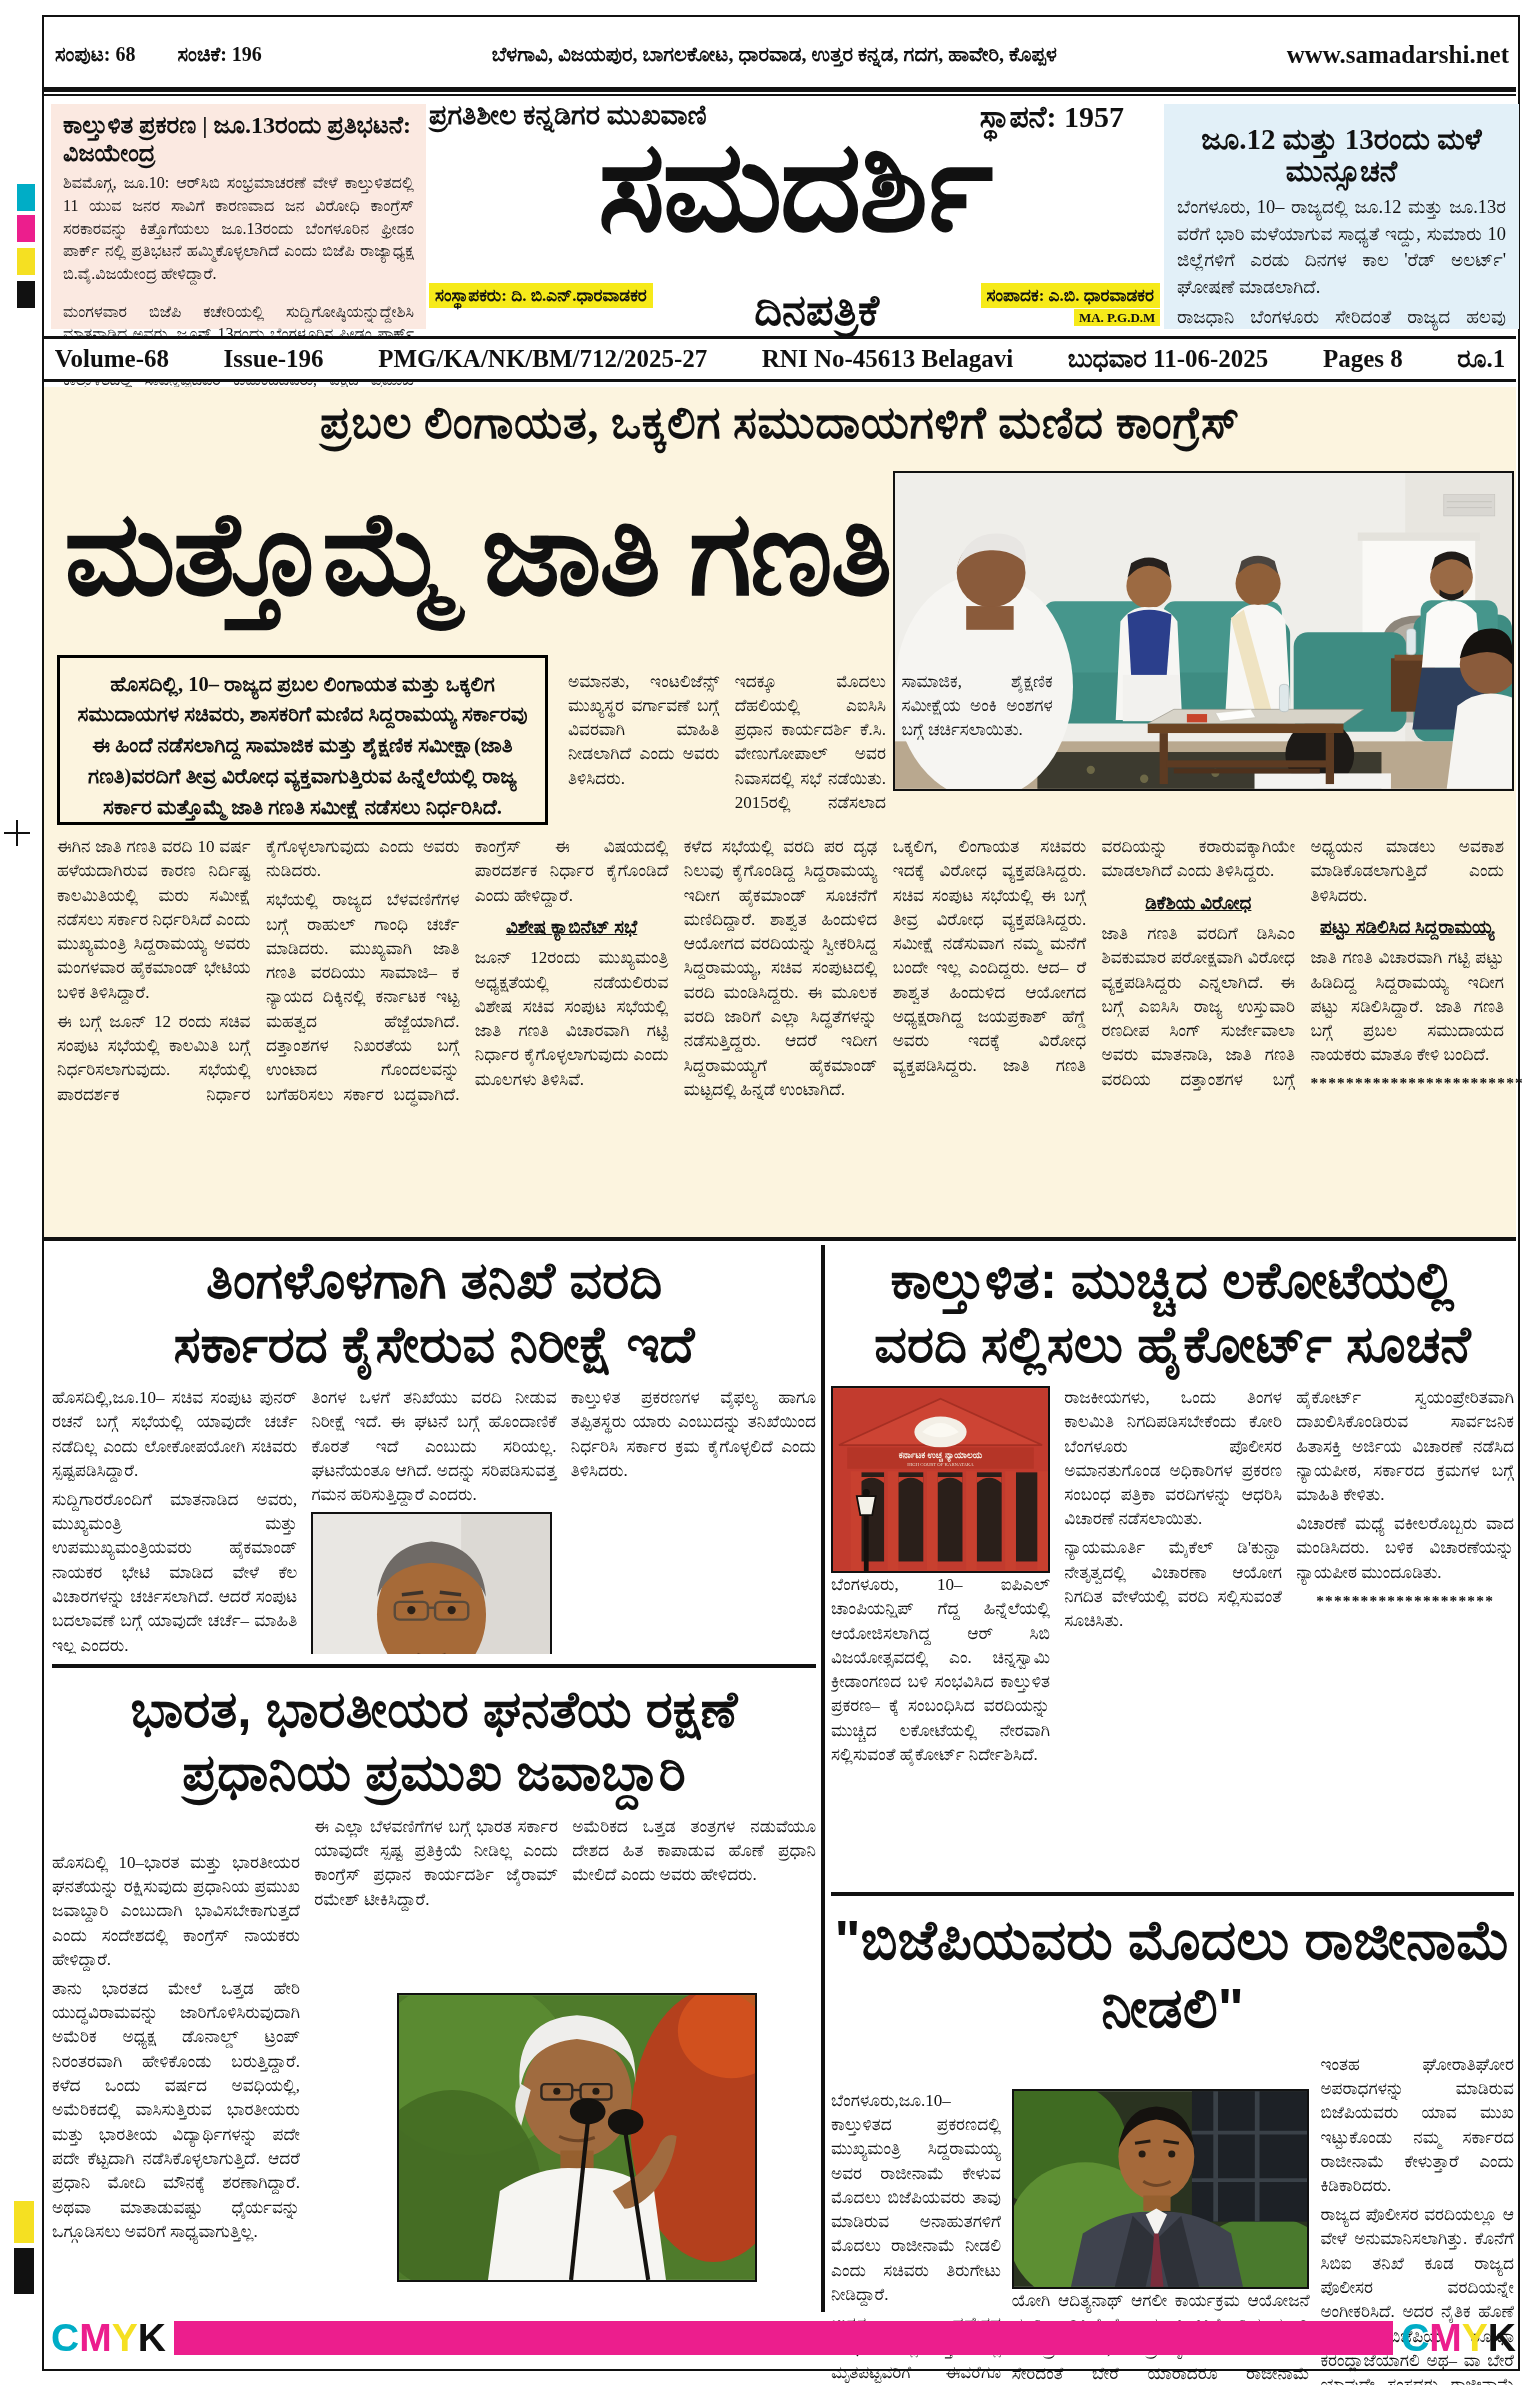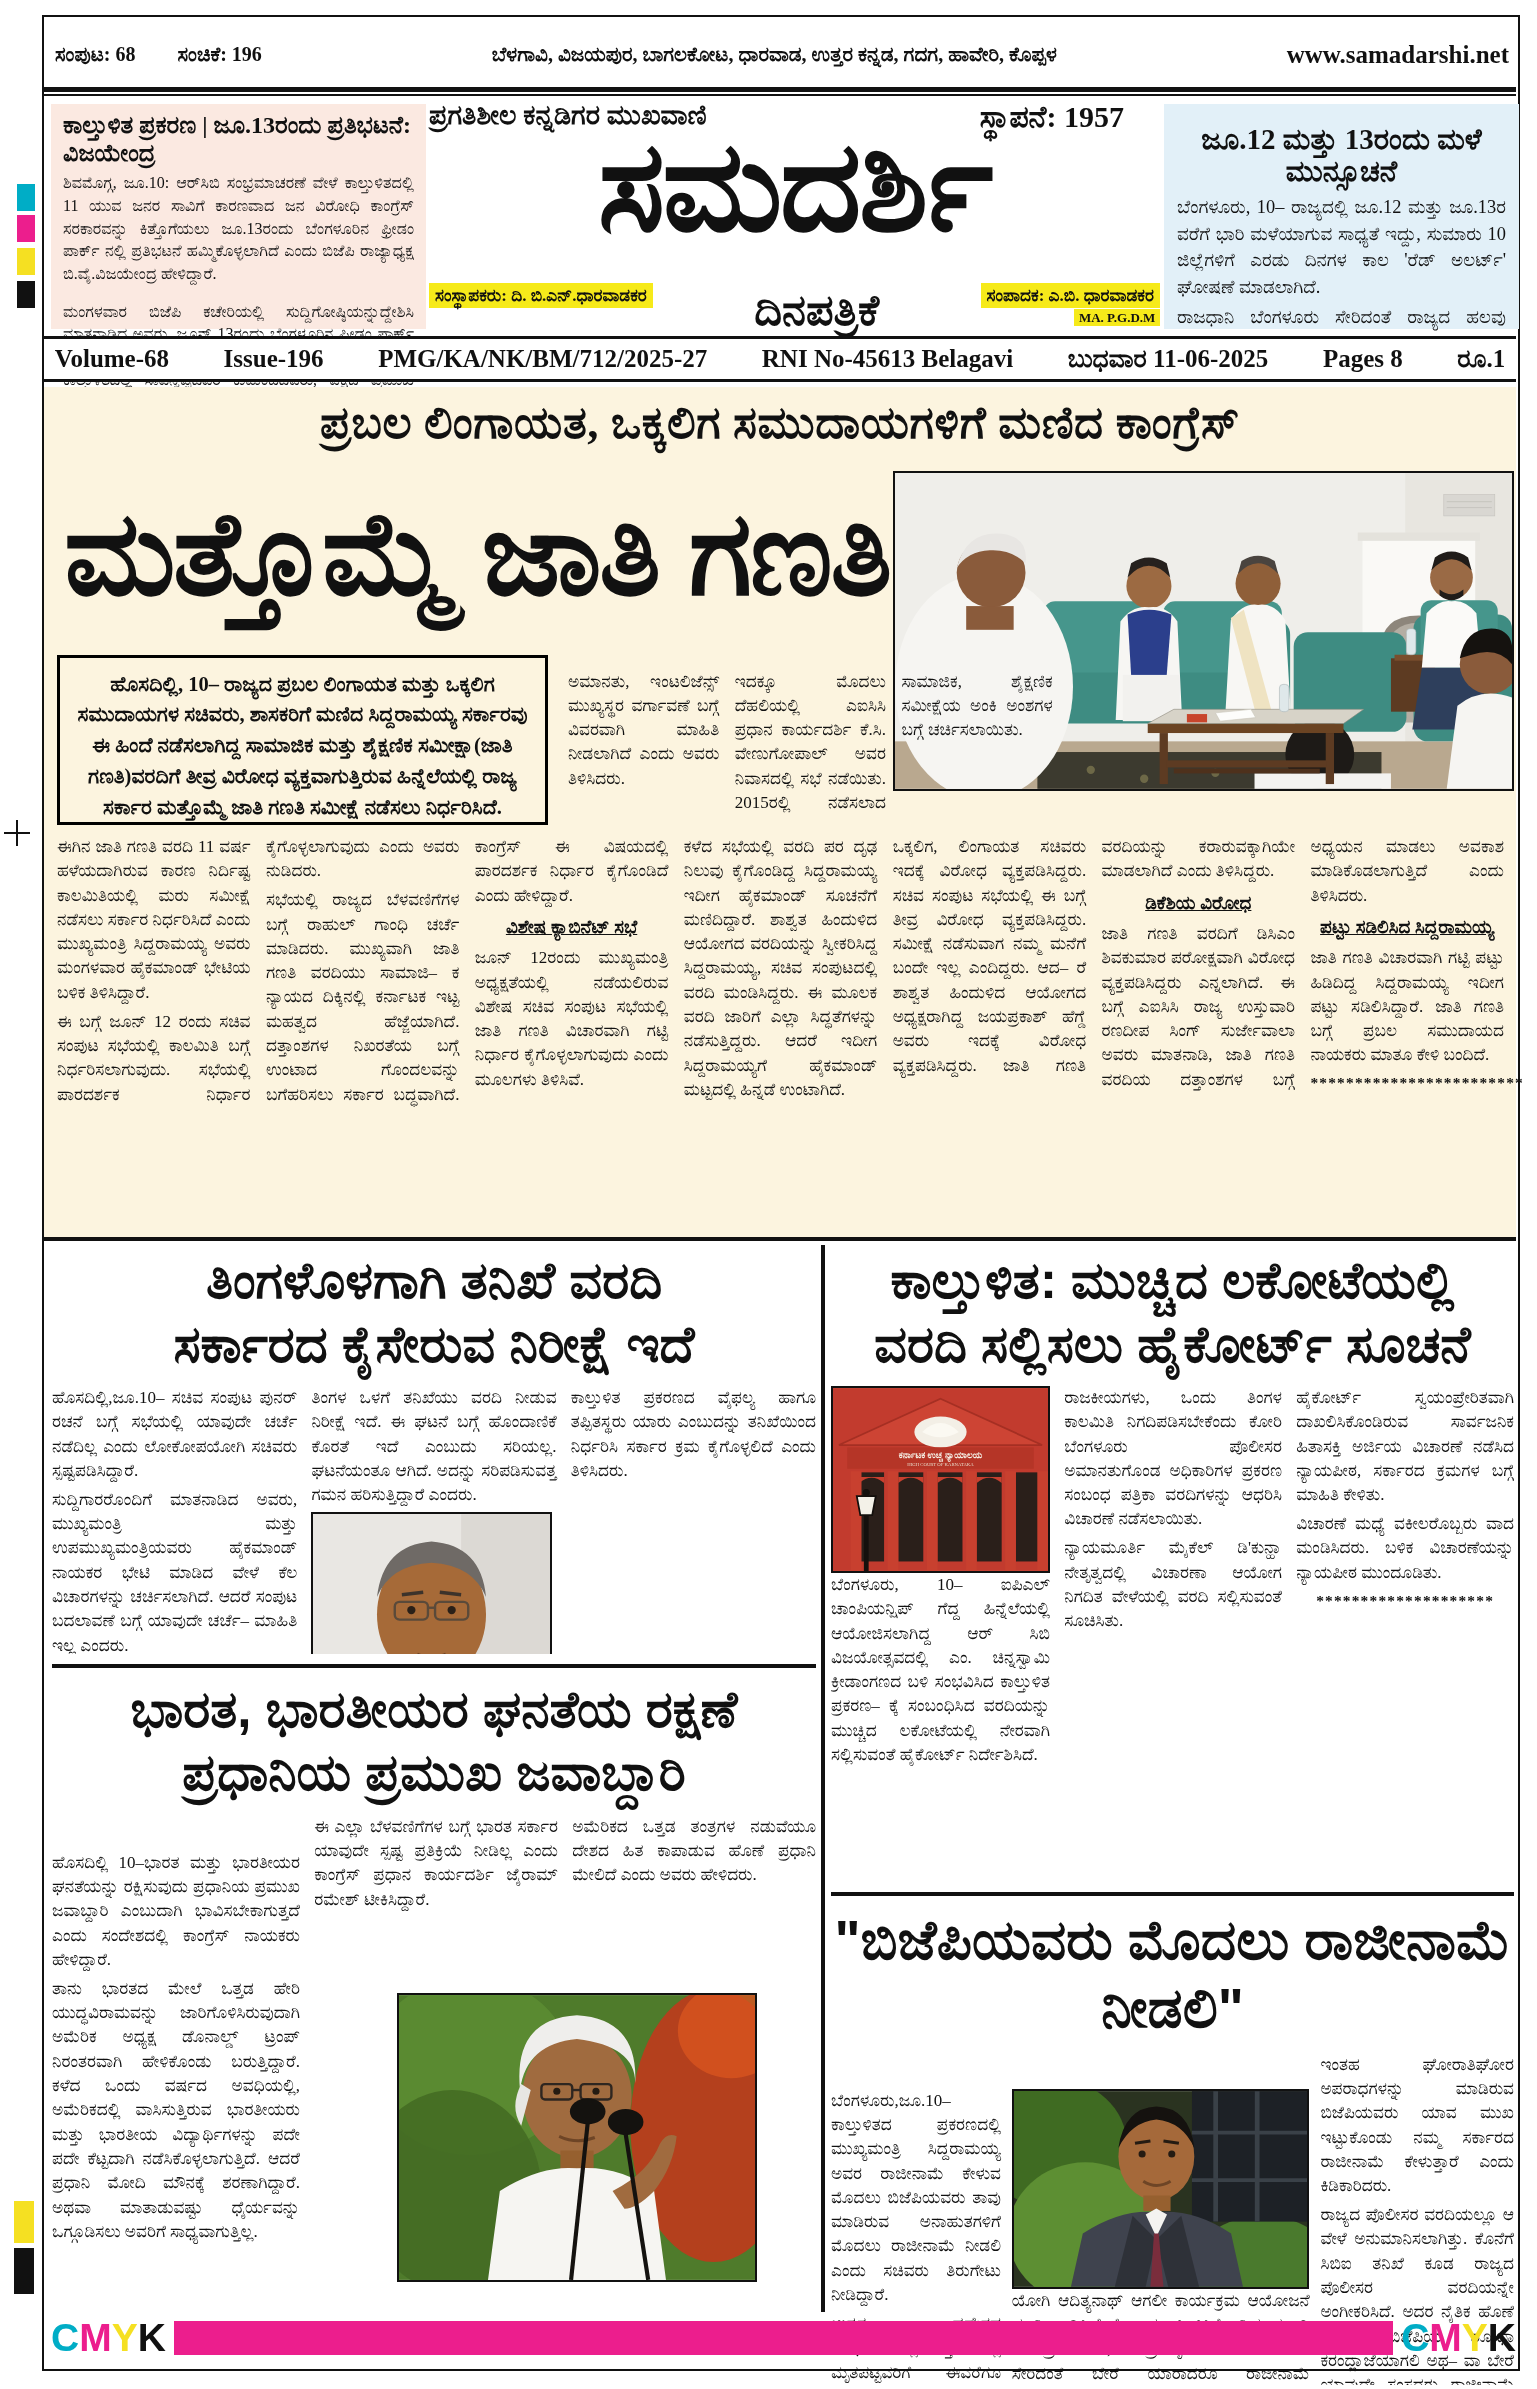--- a/index.html
+++ b/index.html
@@ -236,21 +236,21 @@
         <rect x="648" y="356" width="16" height="46" rx="6" fill="#dfe8ea" stroke="#aab4b6"></rect>
       </svg>
     </div>
 
     <div class="leadbox">ಹೊಸದಿಲ್ಲಿ, 10– ರಾಜ್ಯದ ಪ್ರಬಲ ಲಿಂಗಾಯತ ಮತ್ತು ಒಕ್ಕಲಿಗ ಸಮುದಾಯಗಳ ಸಚಿವರು, ಶಾಸಕರಿಗೆ ಮಣಿದ ಸಿದ್ದರಾಮಯ್ಯ ಸರ್ಕಾರವು ಈ ಹಿಂದೆ ನಡೆಸಲಾಗಿದ್ದ ಸಾಮಾಜಿಕ ಮತ್ತು ಶೈಕ್ಷಣಿಕ ಸಮೀಕ್ಷಾ(ಜಾತಿ ಗಣತಿ)ವರದಿಗೆ ತೀವ್ರ ವಿರೋಧ ವ್ಯಕ್ತವಾಗುತ್ತಿರುವ ಹಿನ್ನೆಲೆಯಲ್ಲಿ ರಾಜ್ಯ ಸರ್ಕಾರ ಮತ್ತೊಮ್ಮೆ ಜಾತಿ ಗಣತಿ ಸಮೀಕ್ಷೆ ನಡೆಸಲು ನಿರ್ಧರಿಸಿದೆ.</div>
     <div class="midcols">
         <p>ಅಮಾನತು, ಇಂಟಲಿಜೆನ್ಸ್ ಮುಖ್ಯಸ್ಥರ ವರ್ಗಾವಣೆ ಬಗ್ಗೆ ವಿವರವಾಗಿ ಮಾಹಿತಿ ನೀಡಲಾಗಿದೆ ಎಂದು ಅವರು ತಿಳಿಸಿದರು.</p>
         <p>ಇದಕ್ಕೂ ಮೊದಲು ದೆಹಲಿಯಲ್ಲಿ ಎಐಸಿಸಿ ಪ್ರಧಾನ ಕಾರ್ಯದರ್ಶಿ ಕೆ.ಸಿ. ವೇಣುಗೋಪಾಲ್ ಅವರ ನಿವಾಸದಲ್ಲಿ ಸಭೆ ನಡೆಯಿತು. 2015ರಲ್ಲಿ ನಡೆಸಲಾದ ಸಾಮಾಜಿಕ, ಶೈಕ್ಷಣಿಕ ಸಮೀಕ್ಷೆಯ ಅಂಕಿ ಅಂಶಗಳ ಬಗ್ಗೆ ಚರ್ಚಿಸಲಾಯಿತು.</p>
       </div>
     <div class="bodycols">
-        <p>ಈಗಿನ ಜಾತಿ ಗಣತಿ ವರದಿ 11 ವರ್ಷ ಹಳೆಯದಾಗಿರುವ ಕಾರಣ ನಿರ್ದಿಷ್ಟ ಕಾಲಮಿತಿಯಲ್ಲಿ ಮರು ಸಮೀಕ್ಷೆ ನಡೆಸಲು ಸರ್ಕಾರ ನಿರ್ಧರಿಸಿದೆ ಎಂದು ಮುಖ್ಯಮಂತ್ರಿ ಸಿದ್ದರಾಮಯ್ಯ ಅವರು ಮಂಗಳವಾರ ಹೈಕಮಾಂಡ್ ಭೇಟಿಯ ಬಳಿಕ ತಿಳಿಸಿದ್ದಾರೆ.</p>
+        <p>ಈಗಿನ ಜಾತಿ ಗಣತಿ ವರದಿ 10 ವರ್ಷ ಹಳೆಯದಾಗಿರುವ ಕಾರಣ ನಿರ್ದಿಷ್ಟ ಕಾಲಮಿತಿಯಲ್ಲಿ ಮರು ಸಮೀಕ್ಷೆ ನಡೆಸಲು ಸರ್ಕಾರ ನಿರ್ಧರಿಸಿದೆ ಎಂದು ಮುಖ್ಯಮಂತ್ರಿ ಸಿದ್ದರಾಮಯ್ಯ ಅವರು ಮಂಗಳವಾರ ಹೈಕಮಾಂಡ್ ಭೇಟಿಯ ಬಳಿಕ ತಿಳಿಸಿದ್ದಾರೆ.</p>
         <p>ಈ ಬಗ್ಗೆ ಜೂನ್ 12 ರಂದು ಸಚಿವ ಸಂಪುಟ ಸಭೆಯಲ್ಲಿ ಕಾಲಮಿತಿ ಬಗ್ಗೆ ನಿರ್ಧರಿಸಲಾಗುವುದು. ಸಭೆಯಲ್ಲಿ ಪಾರದರ್ಶಕ ನಿರ್ಧಾರ ಕೈಗೊಳ್ಳಲಾಗುವುದು ಎಂದು ಅವರು ನುಡಿದರು.</p>
         <p>ಸಭೆಯಲ್ಲಿ ರಾಜ್ಯದ ಬೆಳವಣಿಗೆಗಳ ಬಗ್ಗೆ ರಾಹುಲ್ ಗಾಂಧಿ ಚರ್ಚೆ ಮಾಡಿದರು. ಮುಖ್ಯವಾಗಿ ಜಾತಿ ಗಣತಿ ವರದಿಯು ಸಾಮಾಜಿ– ಕ ನ್ಯಾಯದ ದಿಕ್ಕಿನಲ್ಲಿ ಕರ್ನಾಟಕ ಇಟ್ಟ ಮಹತ್ವದ ಹೆಜ್ಜೆಯಾಗಿದೆ. ದತ್ತಾಂಶಗಳ ನಿಖರತೆಯ ಬಗ್ಗೆ ಉಂಟಾದ ಗೊಂದಲವನ್ನು ಬಗೆಹರಿಸಲು ಸರ್ಕಾರ ಬದ್ಧವಾಗಿದೆ. ಕಾಂಗ್ರೆಸ್ ಈ ವಿಷಯದಲ್ಲಿ ಪಾರದರ್ಶಕ ನಿರ್ಧಾರ ಕೈಗೊಂಡಿದೆ ಎಂದು ಹೇಳಿದ್ದಾರೆ.</p>
         <p class="subhead">ವಿಶೇಷ ಕ್ಯಾಬಿನೆಟ್ ಸಭೆ</p>
         <p>ಜೂನ್ 12ರಂದು ಮುಖ್ಯಮಂತ್ರಿ ಅಧ್ಯಕ್ಷತೆಯಲ್ಲಿ ನಡೆಯಲಿರುವ ವಿಶೇಷ ಸಚಿವ ಸಂಪುಟ ಸಭೆಯಲ್ಲಿ ಜಾತಿ ಗಣತಿ ವಿಚಾರವಾಗಿ ಗಟ್ಟಿ ನಿರ್ಧಾರ ಕೈಗೊಳ್ಳಲಾಗುವುದು ಎಂದು ಮೂಲಗಳು ತಿಳಿಸಿವೆ.</p>
         <p>ಕಳೆದ ಸಭೆಯಲ್ಲಿ ವರದಿ ಪರ ದೃಢ ನಿಲುವು ಕೈಗೊಂಡಿದ್ದ ಸಿದ್ದರಾಮಯ್ಯ ಇದೀಗ ಹೈಕಮಾಂಡ್ ಸೂಚನೆಗೆ ಮಣಿದಿದ್ದಾರೆ. ಶಾಶ್ವತ ಹಿಂದುಳಿದ ಆಯೋಗದ ವರದಿಯನ್ನು ಸ್ವೀಕರಿಸಿದ್ದ ಸಿದ್ದರಾಮಯ್ಯ, ಸಚಿವ ಸಂಪುಟದಲ್ಲಿ ವರದಿ ಮಂಡಿಸಿದ್ದರು. ಈ ಮೂಲಕ ವರದಿ ಜಾರಿಗೆ ಎಲ್ಲಾ ಸಿದ್ಧತೆಗಳನ್ನು ನಡೆಸುತ್ತಿದ್ದರು. ಆದರೆ ಇದೀಗ ಸಿದ್ದರಾಮಯ್ಯಗೆ ಹೈಕಮಾಂಡ್ ಮಟ್ಟದಲ್ಲಿ ಹಿನ್ನಡೆ ಉಂಟಾಗಿದೆ.</p>
         <p>ಒಕ್ಕಲಿಗ, ಲಿಂಗಾಯತ ಸಚಿವರು ಇದಕ್ಕೆ ವಿರೋಧ ವ್ಯಕ್ತಪಡಿಸಿದ್ದರು. ಸಚಿವ ಸಂಪುಟ ಸಭೆಯಲ್ಲಿ ಈ ಬಗ್ಗೆ ತೀವ್ರ ವಿರೋಧ ವ್ಯಕ್ತಪಡಿಸಿದ್ದರು. ಸಮೀಕ್ಷೆ ನಡೆಸುವಾಗ ನಮ್ಮ ಮನೆಗೆ ಬಂದೇ ಇಲ್ಲ ಎಂದಿದ್ದರು. ಆದ– ರೆ ಶಾಶ್ವತ ಹಿಂದುಳಿದ ಆಯೋಗದ ಅಧ್ಯಕ್ಷರಾಗಿದ್ದ ಜಯಪ್ರಕಾಶ್ ಹೆಗ್ಡೆ ಅವರು ಇದಕ್ಕೆ ವಿರೋಧ ವ್ಯಕ್ತಪಡಿಸಿದ್ದರು. ಜಾತಿ ಗಣತಿ ವರದಿಯನ್ನು ಕರಾರುವಕ್ಕಾಗಿಯೇ ಮಾಡಲಾಗಿದೆ ಎಂದು ತಿಳಿಸಿದ್ದರು.</p>
         <p class="subhead">ಡಿಕೆಶಿಯ ವಿರೋಧ</p>
         <p>ಜಾತಿ ಗಣತಿ ವರದಿಗೆ ಡಿಸಿಎಂ ಶಿವಕುಮಾರ ಪರೋಕ್ಷವಾಗಿ ವಿರೋಧ ವ್ಯಕ್ತಪಡಿಸಿದ್ದರು ಎನ್ನಲಾಗಿದೆ. ಈ ಬಗ್ಗೆ ಎಐಸಿಸಿ ರಾಜ್ಯ ಉಸ್ತುವಾರಿ ರಣದೀಪ ಸಿಂಗ್ ಸುರ್ಜೇವಾಲಾ ಅವರು ಮಾತನಾಡಿ, ಜಾತಿ ಗಣತಿ ವರದಿಯ ದತ್ತಾಂಶಗಳ ಬಗ್ಗೆ ಅಧ್ಯಯನ ಮಾಡಲು ಅವಕಾಶ ಮಾಡಿಕೊಡಲಾಗುತ್ತಿದೆ ಎಂದು ತಿಳಿಸಿದರು.</p>
         <p class="subhead">ಪಟ್ಟು ಸಡಿಲಿಸಿದ ಸಿದ್ದರಾಮಯ್ಯ</p>
         <p>ಜಾತಿ ಗಣತಿ ವಿಚಾರವಾಗಿ ಗಟ್ಟಿ ಪಟ್ಟು ಹಿಡಿದಿದ್ದ ಸಿದ್ದರಾಮಯ್ಯ ಇದೀಗ ಪಟ್ಟು ಸಡಿಲಿಸಿದ್ದಾರೆ. ಜಾತಿ ಗಣತಿ ಬಗ್ಗೆ ಪ್ರಬಲ ಸಮುದಾಯದ ನಾಯಕರು ಮಾತೂ ಕೇಳಿ ಬಂದಿದೆ.</p>
@@ -290,21 +290,21 @@
               <path d="M150 136 L186 132" stroke="#3c332b" stroke-width="6"></path>
               <path d="M214 132 L250 136" stroke="#3c332b" stroke-width="6"></path>
               <path d="M176 236 Q200 248 224 236" stroke="#6e4526" stroke-width="5" fill="none"></path>
               <rect x="172" y="268" width="56" height="32" fill="#96602f"></rect>
               <path d="M60 300 Q120 256 200 262 Q280 256 340 300 Z" fill="#f4f3f0"></path>
             </svg>
           </figure>
 
         </div>
         <div class="tcol">
-            <p>ಕಾಲ್ತುಳಿತ ಪ್ರಕರಣದ ವೈಫಲ್ಯ ಹಾಗೂ ತಪ್ಪಿತಸ್ಥರು ಯಾರು ಎಂಬುದನ್ನು ತನಿಖೆಯಿಂದ ನಿರ್ಧರಿಸಿ ಸರ್ಕಾರ ಕ್ರಮ ಕೈಗೊಳ್ಳಲಿದೆ ಎಂದು ತಿಳಿಸಿದರು.</p>
+            <p>ಕಾಲ್ತುಳಿತ ಪ್ರಕರಣಗಳ ವೈಫಲ್ಯ ಹಾಗೂ ತಪ್ಪಿತಸ್ಥರು ಯಾರು ಎಂಬುದನ್ನು ತನಿಖೆಯಿಂದ ನಿರ್ಧರಿಸಿ ಸರ್ಕಾರ ಕ್ರಮ ಕೈಗೊಳ್ಳಲಿದೆ ಎಂದು ತಿಳಿಸಿದರು.</p>
           </div>
       </div>
     </div>
 
     <div class="hrule"></div>
 
     <div>
       <div class="subheadline dig-head">
         <div>ಭಾರತ, ಭಾರತೀಯರ ಘನತೆಯ ರಕ್ಷಣೆ</div>
         <div>ಪ್ರಧಾನಿಯ ಪ್ರಮುಖ ಜವಾಬ್ದಾರಿ</div>

